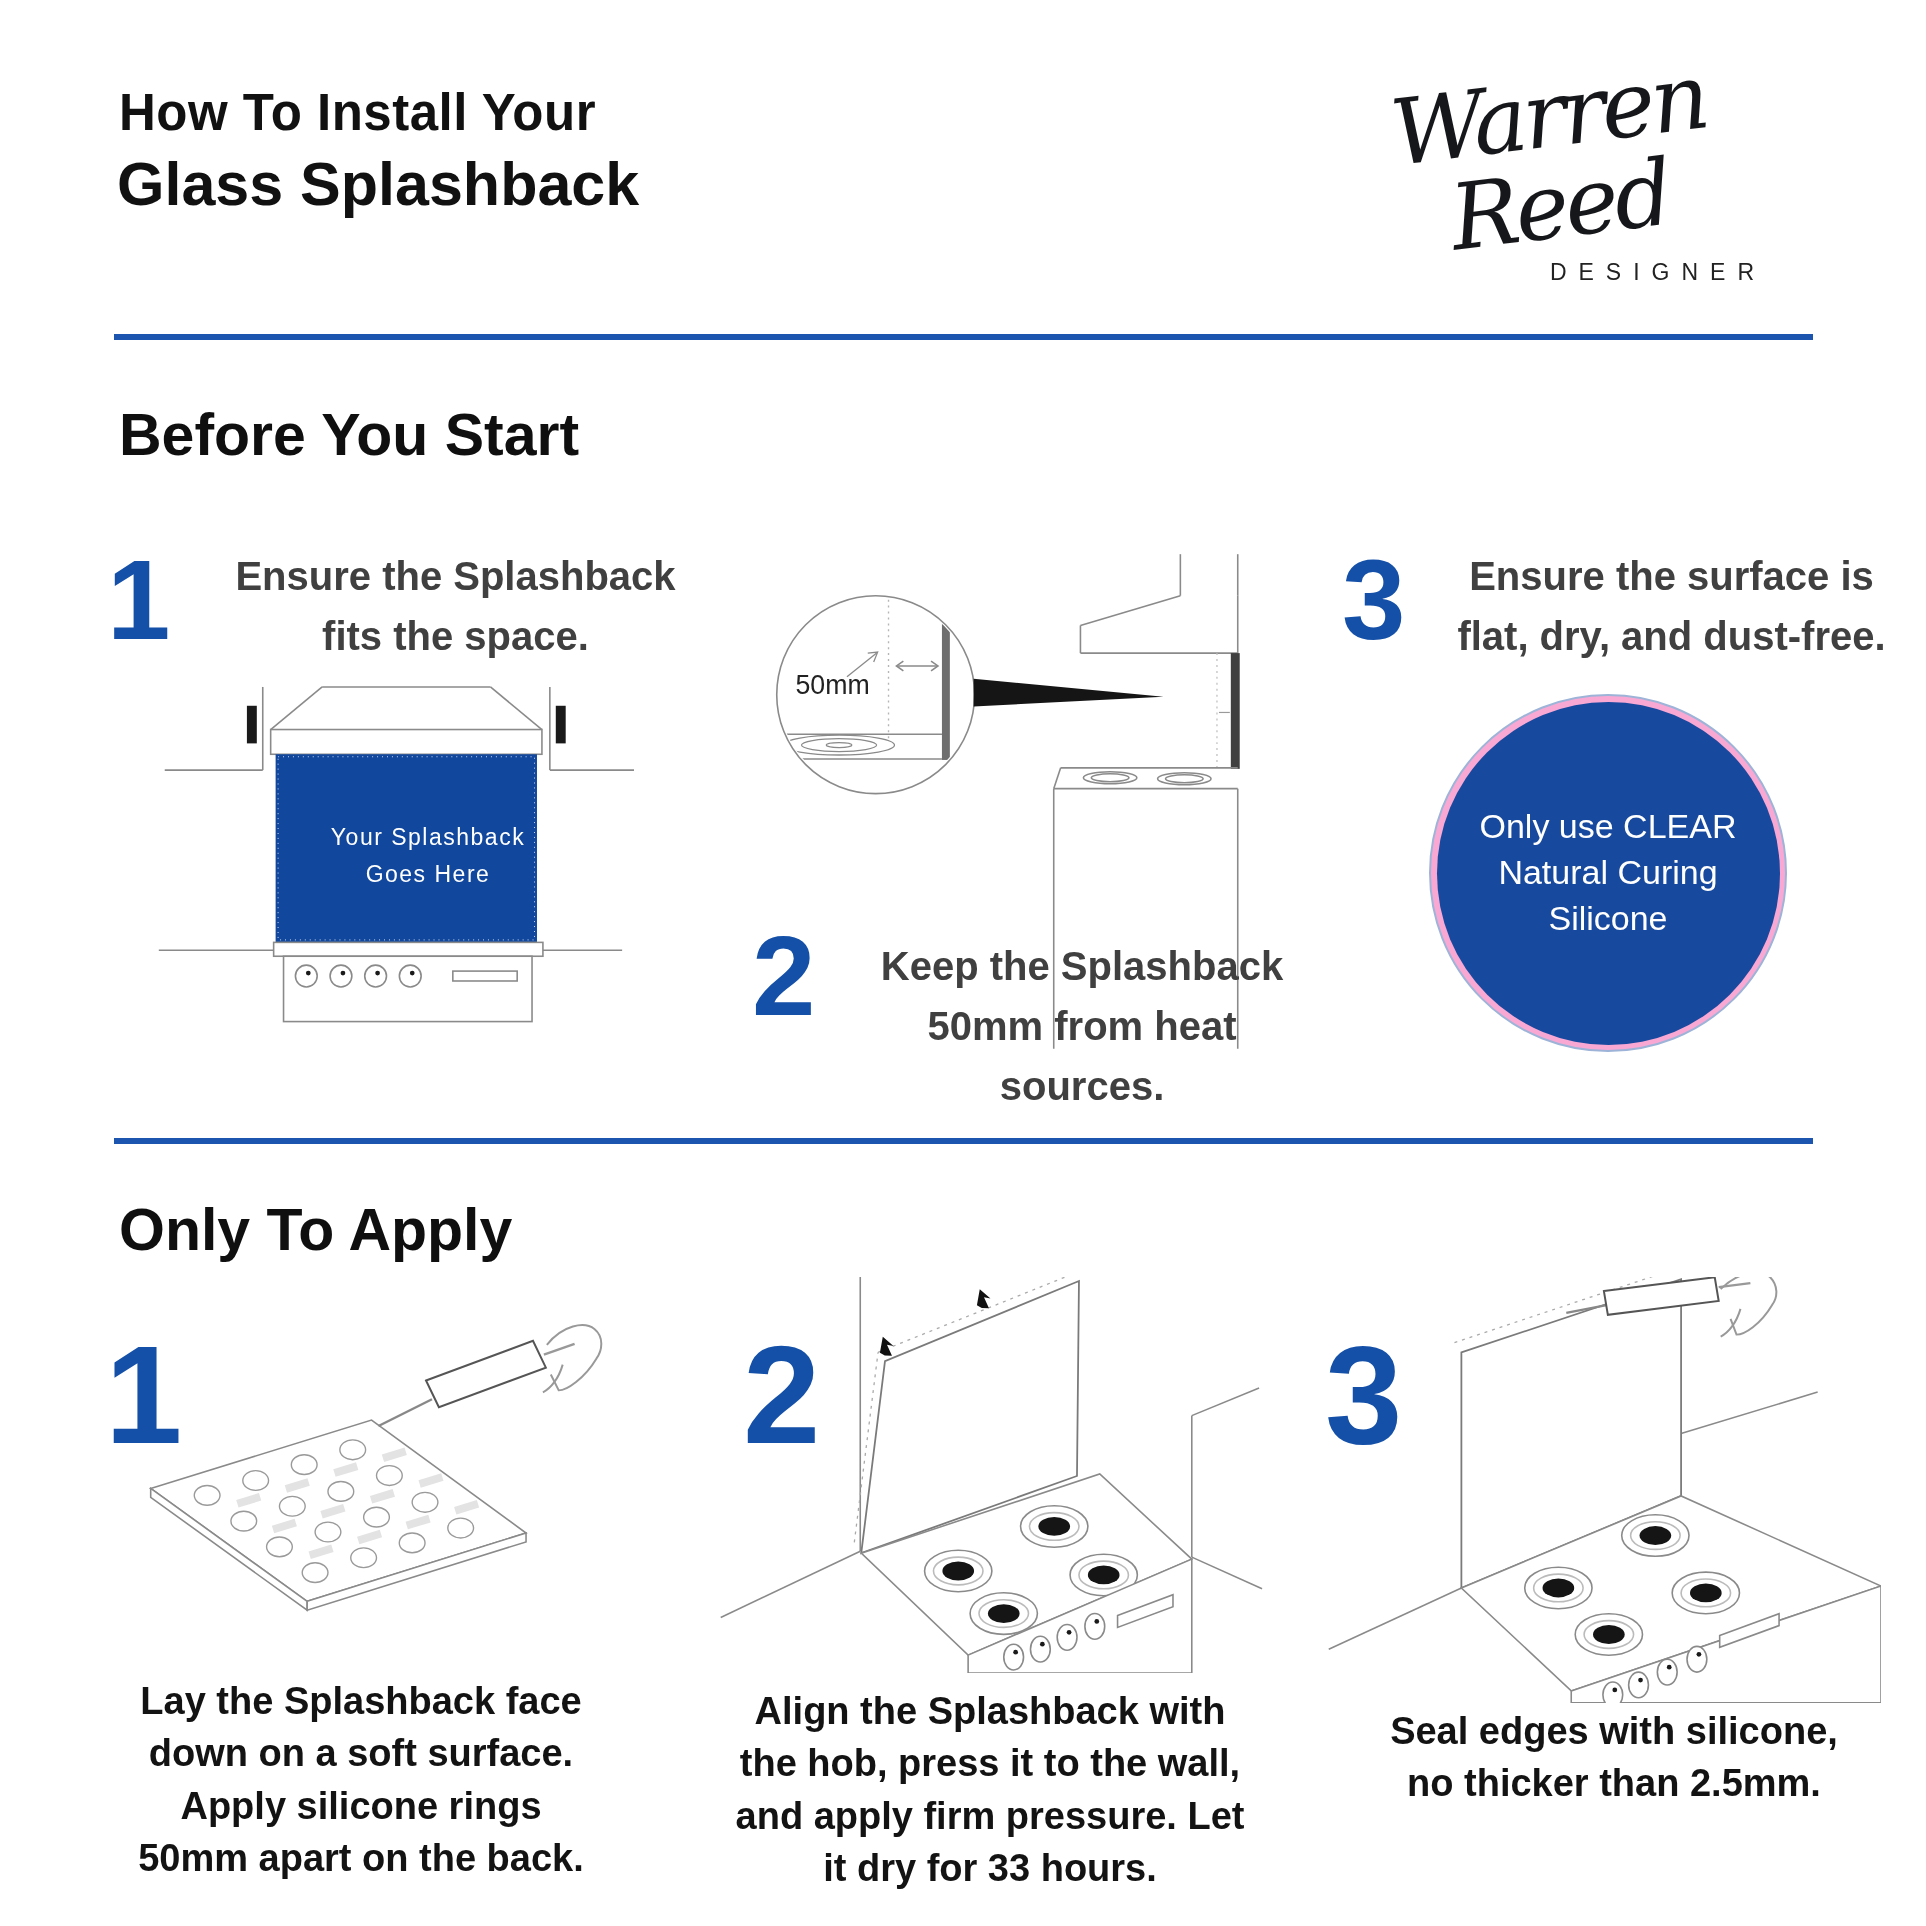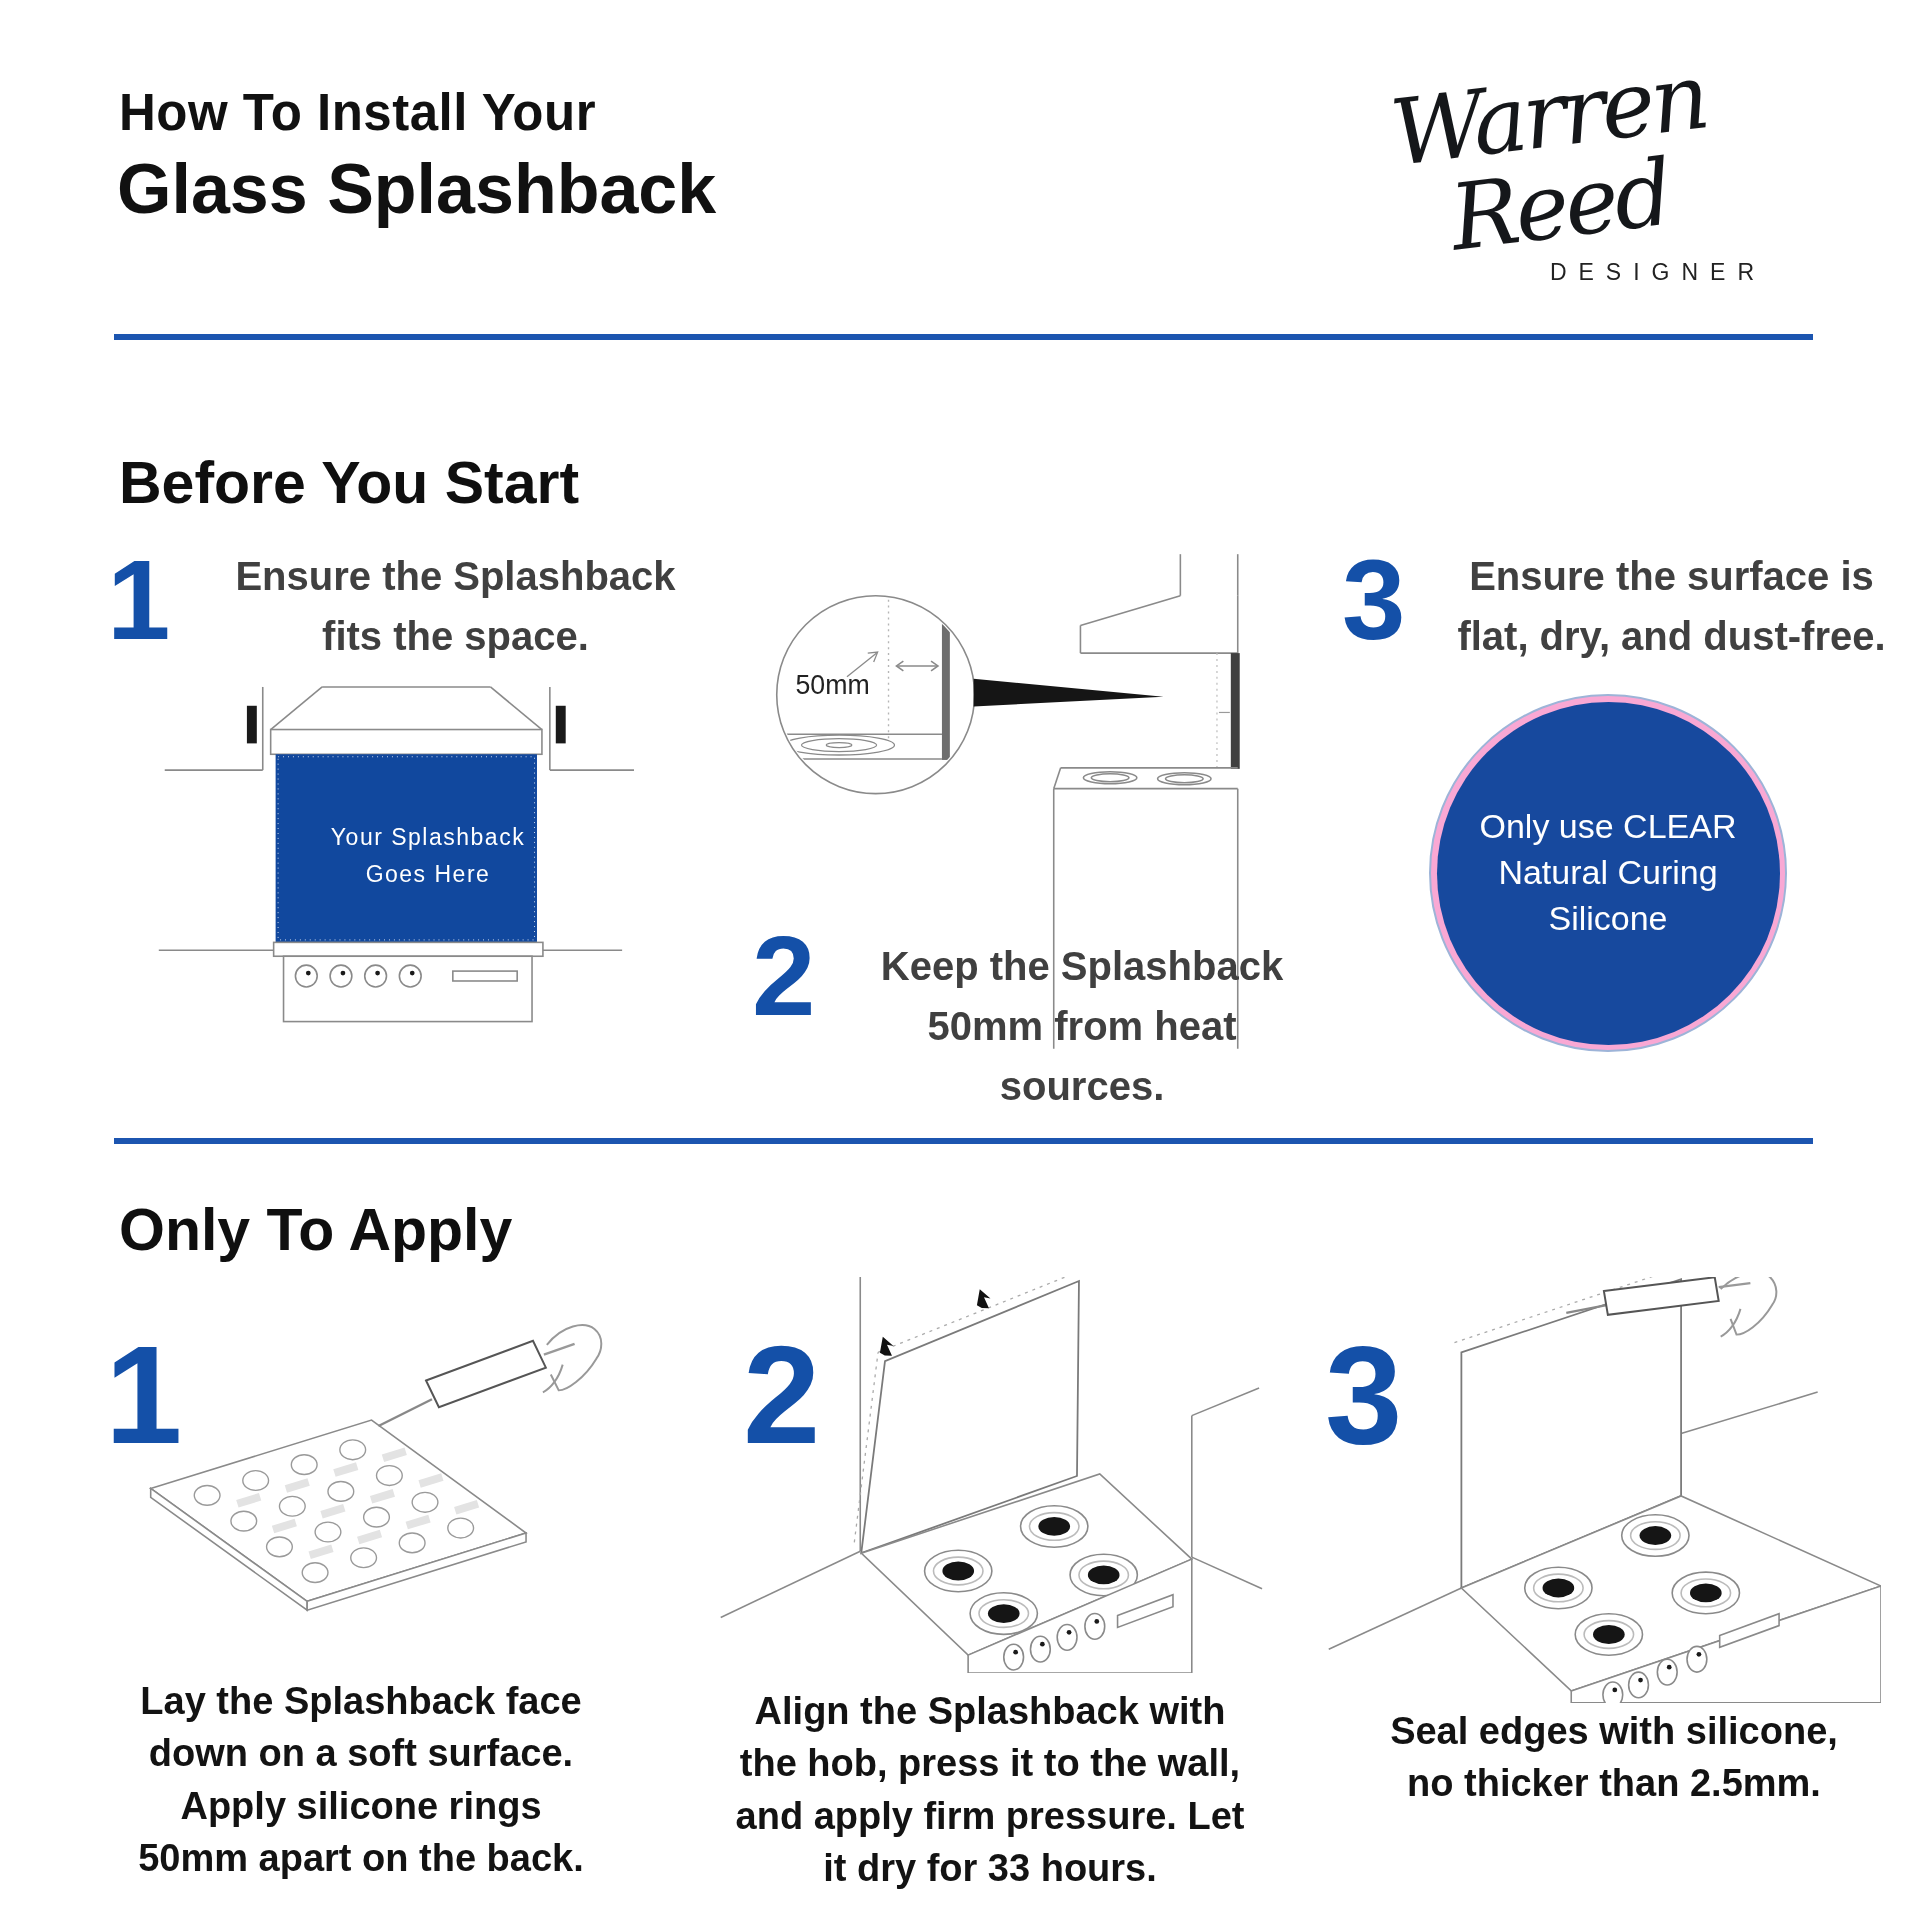--- a/index.html
+++ b/index.html
@@ -6,21 +6,21 @@
   body{
     width:1927px;height:1927px;position:relative;overflow:hidden;
     background:#ffffff;color:#111;
     font-family:"Liberation Sans", sans-serif;
   }
   .abs{position:absolute;}
   .pre{white-space:pre-line;}
 
   
   .eyebrow{left:119px;top:83px;font-size:51px;font-weight:700;letter-spacing:0.5px;}
-  .title{left:117px;top:149px;font-size:70px;font-weight:800;letter-spacing:0;}
+  .title{left:117px;top:149px;font-size:61px;font-weight:800;letter-spacing:0;}
   .logo{left:1277px;top:69px;width:554px;height:218px;text-align:center;}
   .logo-script{
     font-family:"DejaVu Serif", serif;font-style:italic;font-weight:400;
     font-size:91px;letter-spacing:-4px;transform:rotate(-7deg);color:#15171a;
     line-height:1;
   }
   .logo-sub{margin-top:8px;padding-left:208px;font-size:23px;letter-spacing:12px;color:#222;font-weight:400;}
 
   .divider{left:114px;width:1699px;height:6px;background:#1C55B0;}
 
@@ -58,21 +58,21 @@
 <div class="abs eyebrow">How To Install Your</div>
 <div class="abs title">Glass Splashback</div>
 
 <div class="abs logo">
   <div class="logo-script">Warren Reed</div>
   <div class="logo-sub">DESIGNER</div>
 </div>
 
 <div class="abs divider" style="top:334px;"></div>
 
-<div class="abs section-heading" style="left:119px;top:401px;margin-top:48px;">Before You Start</div>
+<div class="abs section-heading" style="left:119px;top:401px;">Before You Start</div>
 
 <div class="abs stepnum" style="left:107px;top:543px;">1</div>
 <div class="abs steptext pre" style="left:198px;top:546px;width:515px;text-align:center;">Ensure the Splashback
 fits the space.</div>
 
 <svg class="abs" style="left:139px;top:673px;" width="495" height="416" viewBox="0 0 500 420">
   <g stroke="#8a8a8a" stroke-width="1.6" fill="none">
     <line x1="185" y1="14" x2="355" y2="14"></line>
     <line x1="185" y1="14" x2="133" y2="57"></line>
     <line x1="355" y1="14" x2="407" y2="57"></line>

